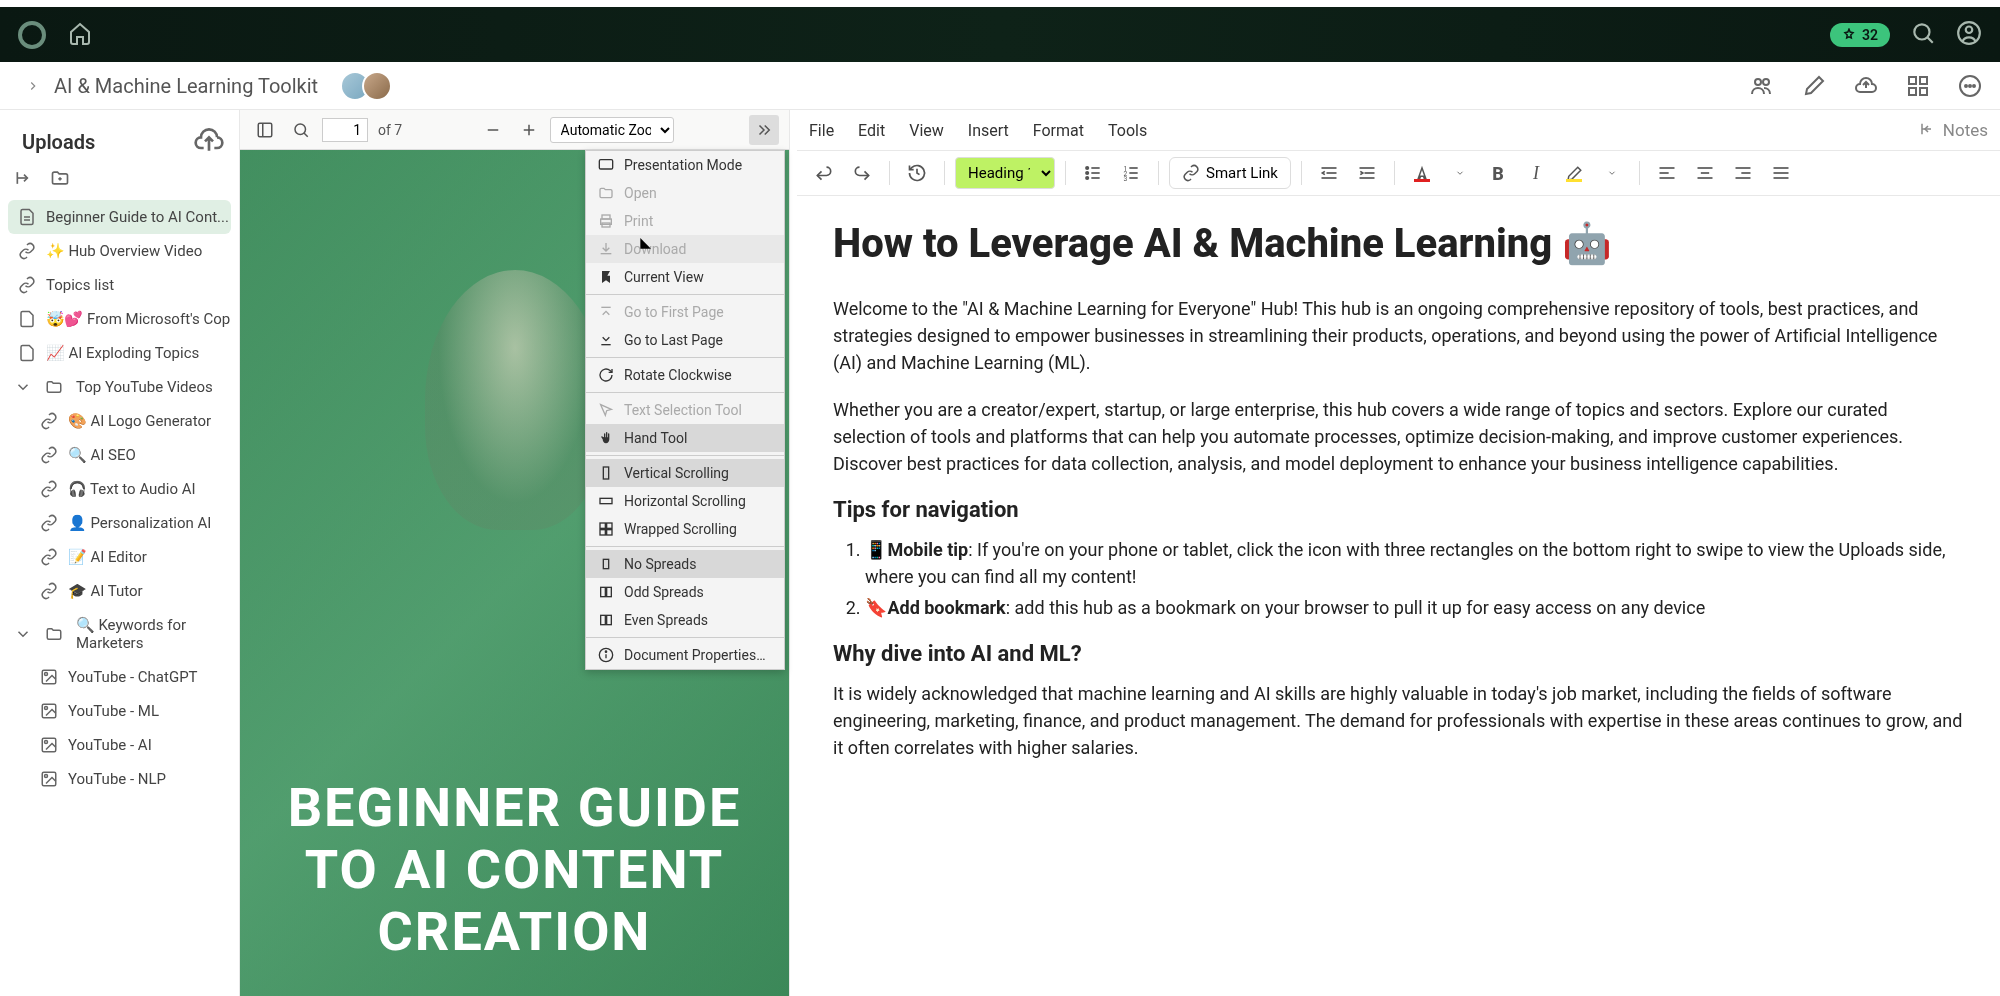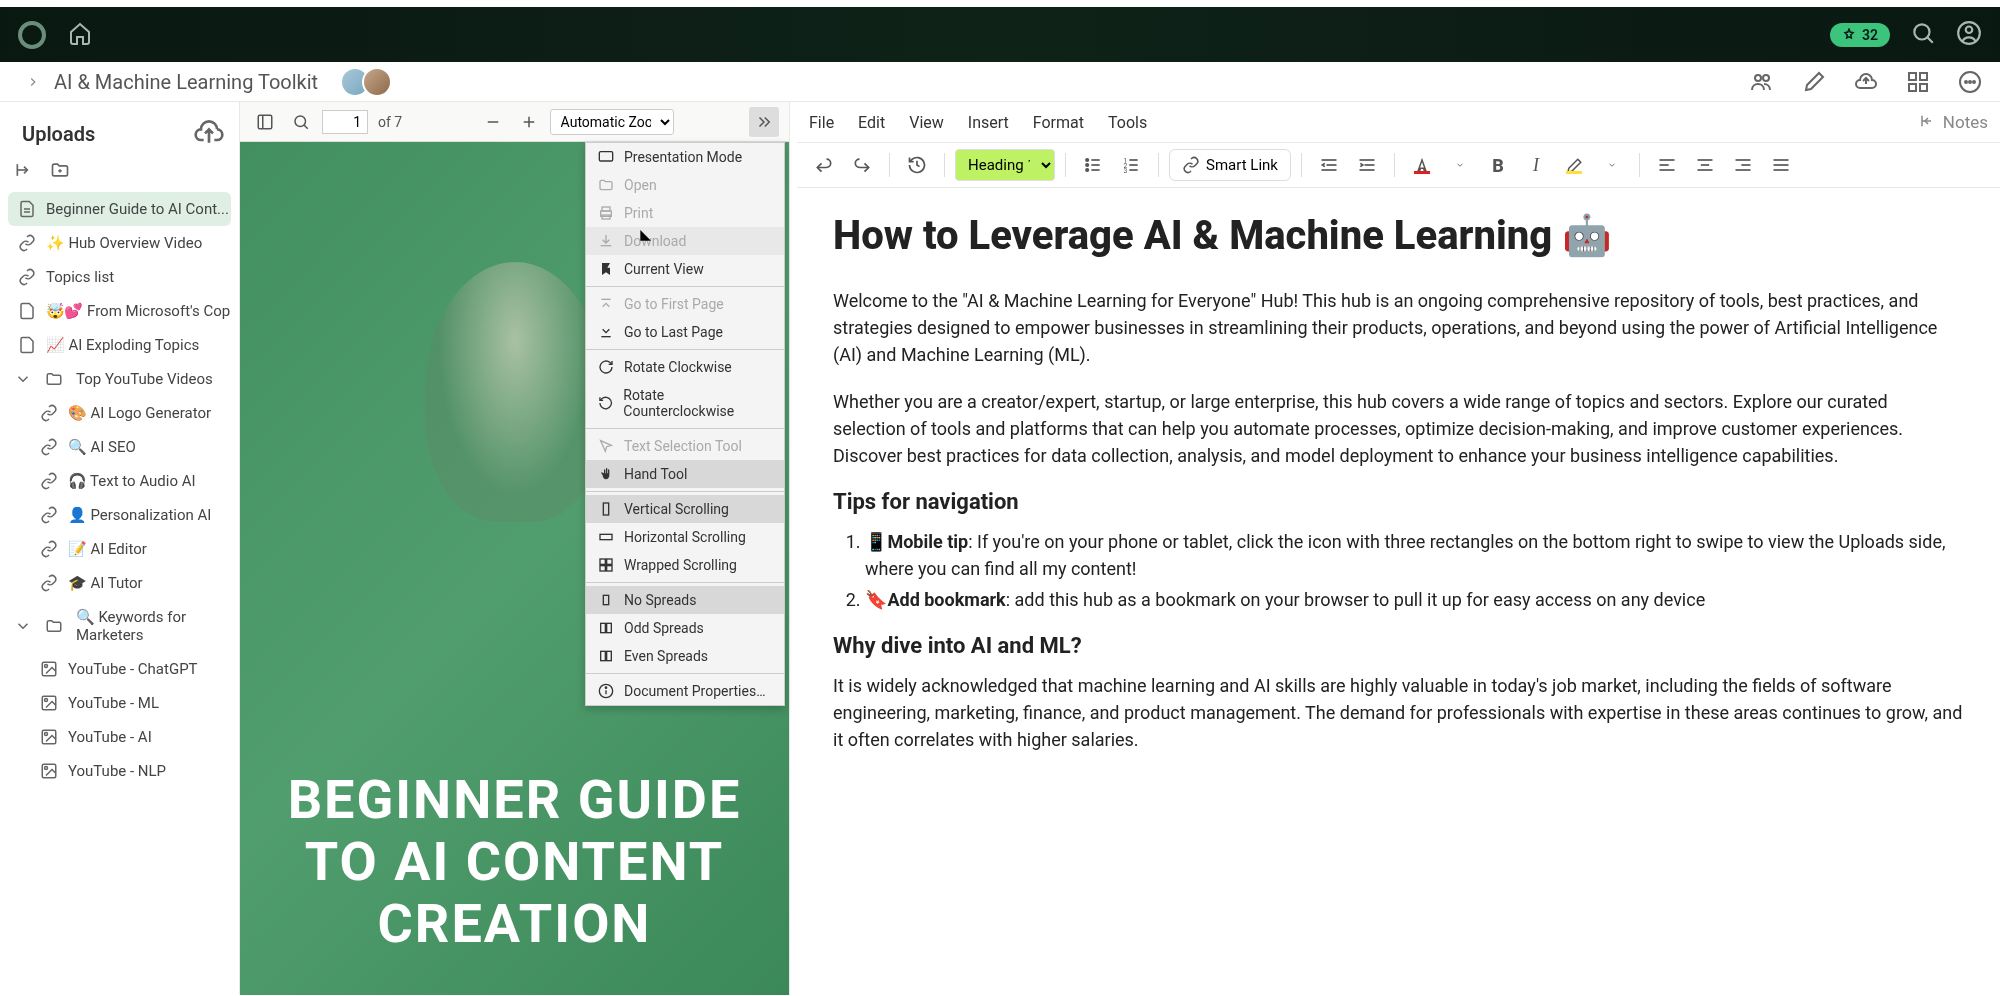--- a/index.html
+++ b/index.html
@@ -69,21 +69,21 @@
     .topbar-search svg, .topbar-user svg {
       width: 26px;
       height: 26px;
       fill: none;
       stroke: #a8b8ae;
       stroke-width: 2;
     }
     
     
     .header-row {
-      height: 40px;
+      height: 48px;
       display: flex;
       align-items: center;
       justify-content: space-between;
       padding: 0 18px 0 26px;
       border-bottom: 1px solid #e8e8e8;
     }
     
     .breadcrumb {
       display: flex;
       align-items: center;
@@ -902,27 +902,20 @@
         <span>Go to Last Page</span>
       </div>
       <div class="menu-sep"></div>
       <div class="menu-item">
         <svg viewBox="0 0 24 24">
             <path d="M21 12a9 9 0 1 1-3-6.7L21 8"></path>
             <polyline points="21 3 21 8 16 8"></polyline>
           </svg>
         <span>Rotate Clockwise</span>
       </div>
-      <div class="menu-item">
-        <svg viewBox="0 0 24 24">
-            <path d="M3 12a9 9 0 1 0 3-6.7L3 8"></path>
-            <polyline points="3 3 3 8 8 8"></polyline>
-          </svg>
-        <span>Rotate Counterclockwise</span>
-      </div>
       <div class="menu-sep"></div>
       <div class="menu-item disabled">
         <svg viewBox="0 0 24 24">
             <path d="M4 4l7 16 2-7 7-2z"></path>
           </svg>
         <span>Text Selection Tool</span>
       </div>
       <div class="menu-item selected icon-fill">
         <svg viewBox="0 0 24 24">
             <path d="M9 11V6a1 1 0 0 1 2 0v5h1V4a1 1 0 0 1 2 0v7h1V6a1 1 0 0 1 2 0v8c0 3-2 6-5 6s-5-3-5-6l-2-3a1 1 0 0 1 2-1z"></path>

